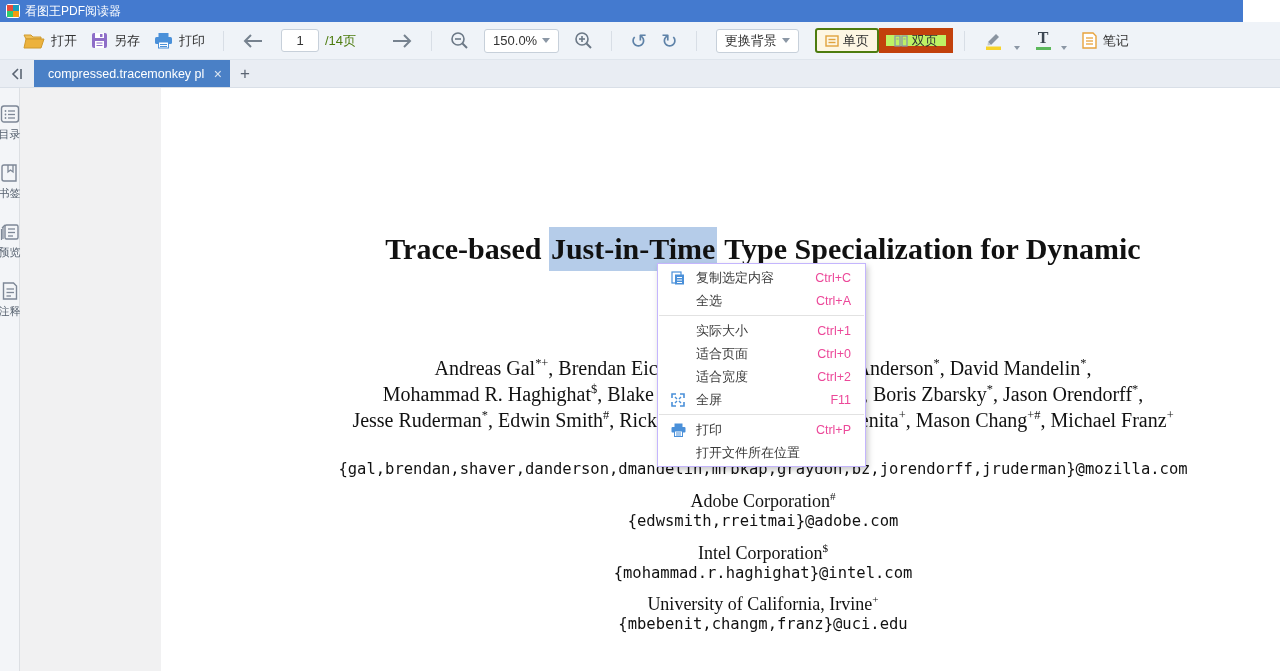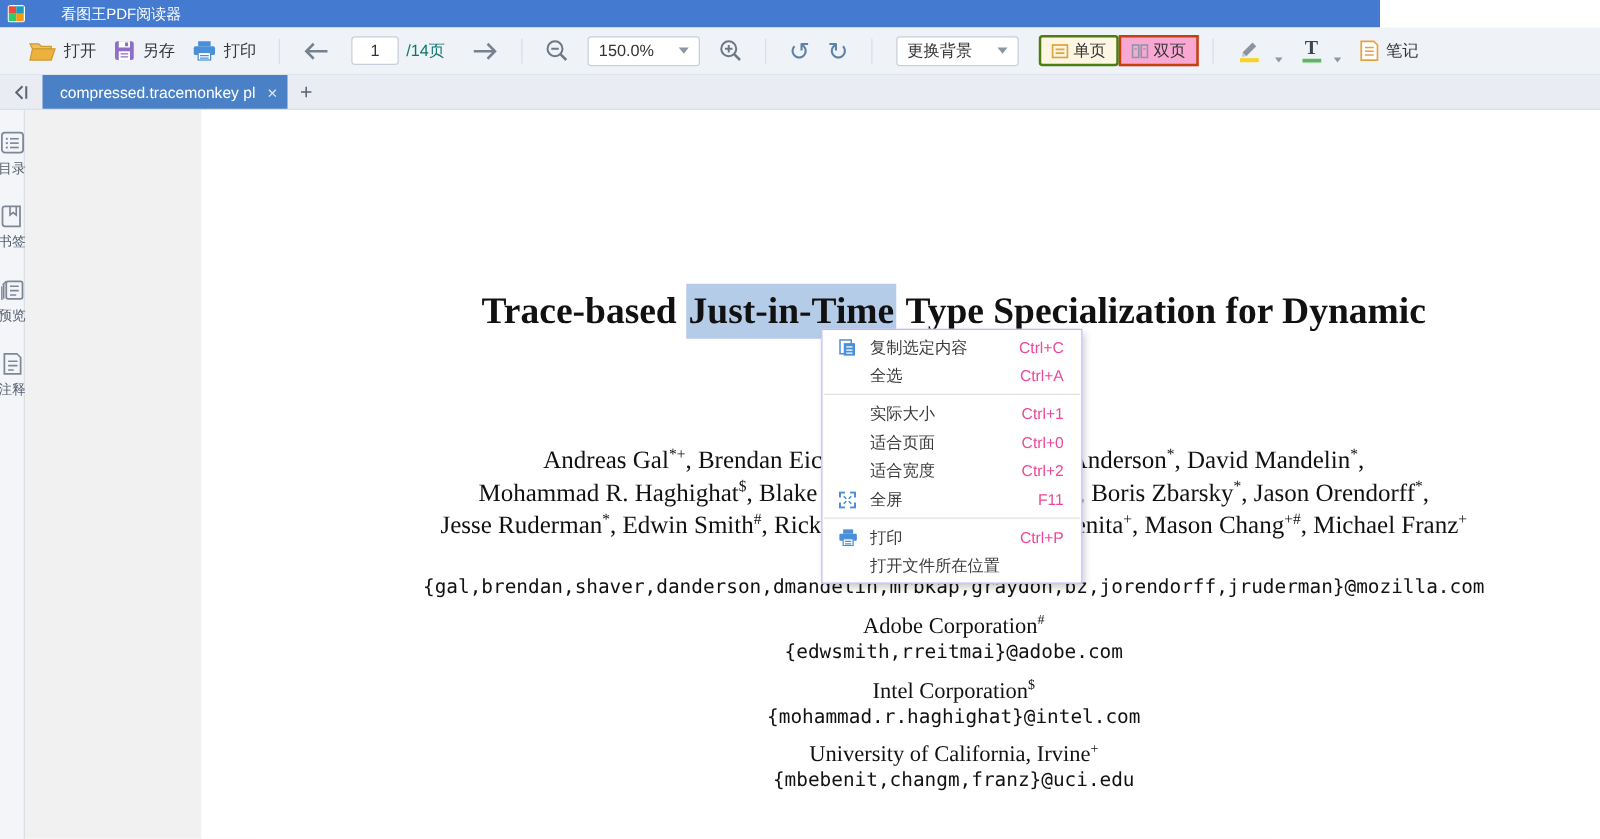--- a/index.html
+++ b/index.html
@@ -1,39 +1,39 @@
 <!DOCTYPE html>
 <html><head>
 <meta charset="utf-8">
 <style>
   * { margin:0; padding:0; box-sizing:border-box; }
   html,body { width:1280px; height:671px; overflow:hidden;
     font-family:"Liberation Sans","DejaVu Sans",sans-serif; }
-  .titlebar { position:absolute; left:0; top:0; width:1104px; height:22px;
-    background:#447acf; display:flex; align-items:center; padding-left:6px;gap:24px; }
+  .titlebar { position:absolute; left:0; top:0; width:1243px; height:22px;
+    background:#447acf; display:flex; align-items:center; padding-left:6px; }
   .app-icon { width:14px; height:14px; border-radius:2px; margin-right:5px; display:block; }
   .titlebar-text { color:#fff; font-size:12px; }
 
   .toolbar { position:absolute; left:0; top:22px; width:1280px; height:38px;
     background:#eff3f8; border-bottom:1px solid #dfe5ec;
     display:flex; align-items:center; padding-left:16px; }
   .tbtn { display:flex; align-items:center; gap:6px; padding:4px 7px; border-radius:3px;
     font-size:13px; color:#333; cursor:default; }
   .tsep { width:1px; height:20px; background:#d8dee6; margin:0 11px; }
   .page-input { width:38px; height:23px; border:1px solid #c7d0da; border-radius:3px;
     text-align:center; font-size:13px; color:#333; background:#fff; margin:0 6px 0 10px; }
-  .page-total { font-size:13px; color:#0f766e; margin-right:14px; }
-  .select-box { display:flex; align-items:center; gap:20px; height:24px; padding:0 8px;
+  .page-total { font-size:13px; color:#4d7c0f; margin-right:28px; }
+  .select-box { display:flex; align-items:center; gap:5px; height:24px; padding:0 8px;
     background:#fff; border:1px solid #c7d0da; border-radius:3px; font-size:13px; color:#333; margin:0 8px; }
   .chev { width:0; height:0; border-left:4px solid transparent; border-right:4px solid transparent;
     border-top:5px solid #8b97a5; display:inline-block; }
   .chev-sm { border-left-width:3.5px; border-right-width:3.5px; border-top-width:4.5px; margin-left:4px; }
   .pagemode { display:flex; align-items:center; margin-left:8px; }
   .pm-btn { display:flex; align-items:center; gap:4px; height:25px; padding:0 8px;
-    font-size:13px; color:#333; background:#f9a8d4; border:2px solid #c2410c; }
+    font-size:13px; color:#333; background:#bef264; border:7px solid #c2410c; }
   .pm-btn.active { background:#fdf6e3; border:2px solid #4d7c0f; border-radius:3px; z-index:1; }
   .anno-btn { display:flex; align-items:flex-end; margin:0 4px; padding:2px 4px; }
 
   .tabbar { position:absolute; left:0; top:60px; width:1280px; height:28px;
     background:#e9edf3; border-bottom:1px solid #d9dfe7; display:flex; align-items:stretch; }
   .collapse-btn { width:34px; display:flex; align-items:center; justify-content:center; }
   .tab { width:196px; background:#4a80c6; color:#fff; display:flex; align-items:center;
     padding:0 8px 0 14px; font-size:12.5px; }
   .tab-label { flex:1; white-space:nowrap; overflow:hidden; }
   .tab-close { color:#dce6f2; font-size:14px; margin-left:4px; }

